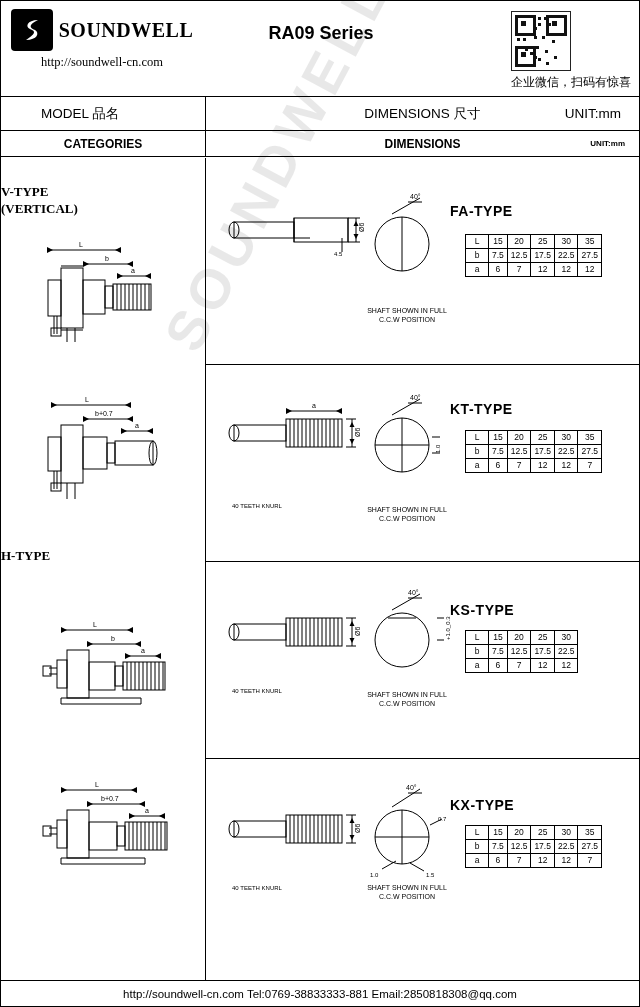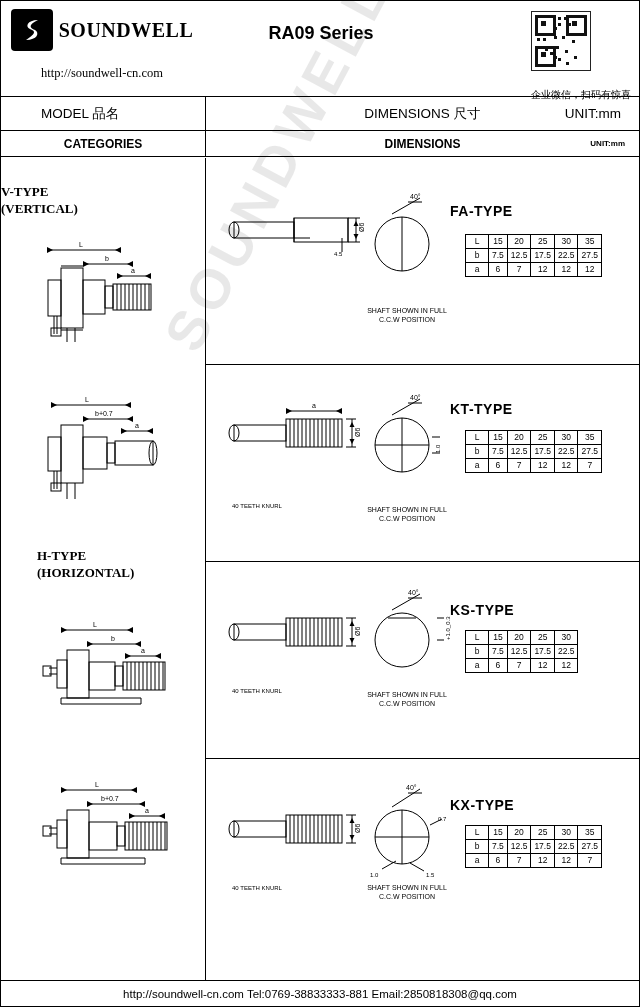--- a/index.html
+++ b/index.html
@@ -21,28 +21,28 @@
     box-sizing:border-box;
   }
   .logo-block{position:absolute;left:6px;top:8px;width:190px;text-align:center;}
   .logo-row{display:flex;align-items:center;justify-content:center;gap:6px;}
   .logo-mark{
     width:42px;height:42px;background:#000;border-radius:4px;
     display:flex;align-items:center;justify-content:center;
   }
   .logo-mark svg{display:block;}
   .logo-word{font-family:"Liberation Serif",serif;font-size:20px;font-weight:bold;letter-spacing:.5px;}
-  .logo-url{font-size:12.5px;margin-top:15px;font-family:"Liberation Serif",serif;}
+  .logo-url{font-size:12.5px;margin-top:4px;font-family:"Liberation Serif",serif;}
   .title-block{position:absolute;left:205px;top:22px;width:230px;text-align:center;}
   .title-line1{font-size:18px;font-weight:bold;font-family:"Liberation Sans",sans-serif;}
   .title-line2{font-size:17px;font-weight:bold;font-family:"Liberation Sans",sans-serif;margin-top:4px;}
   .qr-block{position:absolute;right:8px;top:10px;display:flex;gap:16px;}
   .qr-item{text-align:center;}
   .qr-img{width:58px;height:58px;border:1px solid #222;position:relative;background:#fff;}
-  .qr-cap{font-size:10px;margin-top:17px;font-family:Liberation Serif, serif;}
+  .qr-cap{font-size:12px;margin-top:3px;font-family:Liberation Serif, serif;}
   
   .qr-img i{position:absolute;background:#111;}
   .qr-img .eye{width:15px;height:15px;border:3px solid #111;background:#fff;}
   .qr-img .eye::after{content:"";position:absolute;left:3px;top:3px;width:5px;height:5px;background:#111;}
   
   .modelbar{
     height:34px;border-bottom:1px solid #000;display:flex;align-items:center;
     box-sizing:border-box;font-size:13.5px;font-family:"Liberation Sans",sans-serif;
   }
   .modelbar .m1{width:205px;border-right:1px solid #000;height:100%;display:flex;align-items:center;padding-left:40px;box-sizing:border-box;}
@@ -244,23 +244,22 @@
             <ellipse cx="132" cy="60" rx="4" ry="12"></ellipse>
             <line x1="33" y1="78" x2="33" y2="96"></line>
             <line x1="36" y1="78" x2="36" y2="96"></line>
             <rect x="30" y="90" width="10" height="8"></rect>
             <line x1="46" y1="90" x2="46" y2="106"></line>
             <line x1="54" y1="90" x2="54" y2="106"></line>
           </g>
         </svg>
       </div>
 
-      <div class="type-label" style="top:390px;margin-left:36px;">
+      <div class="type-label" style="top:390px;">
         <span>H-TYPE</span>
-        <span>(HORIZONTAL)</span>
       </div>
 
       <div class="draw" style="left:20px;top:460px;">
         <svg width="180" height="110" viewBox="0 0 180 110">
           <g fill="none" stroke="#000" stroke-width="1">
             <line x1="40" y1="12" x2="112" y2="12"></line>
             <path d="M40 9 l6 3 -6 3z" fill="#000" stroke="none"></path>
             <path d="M112 9 l-6 3 6 3z" fill="#000" stroke="none"></path>
             <text x="72" y="9" font-size="7" font-family="Liberation Sans" stroke="none" fill="#000">L</text>
             <line x1="66" y1="26" x2="120" y2="26"></line>

